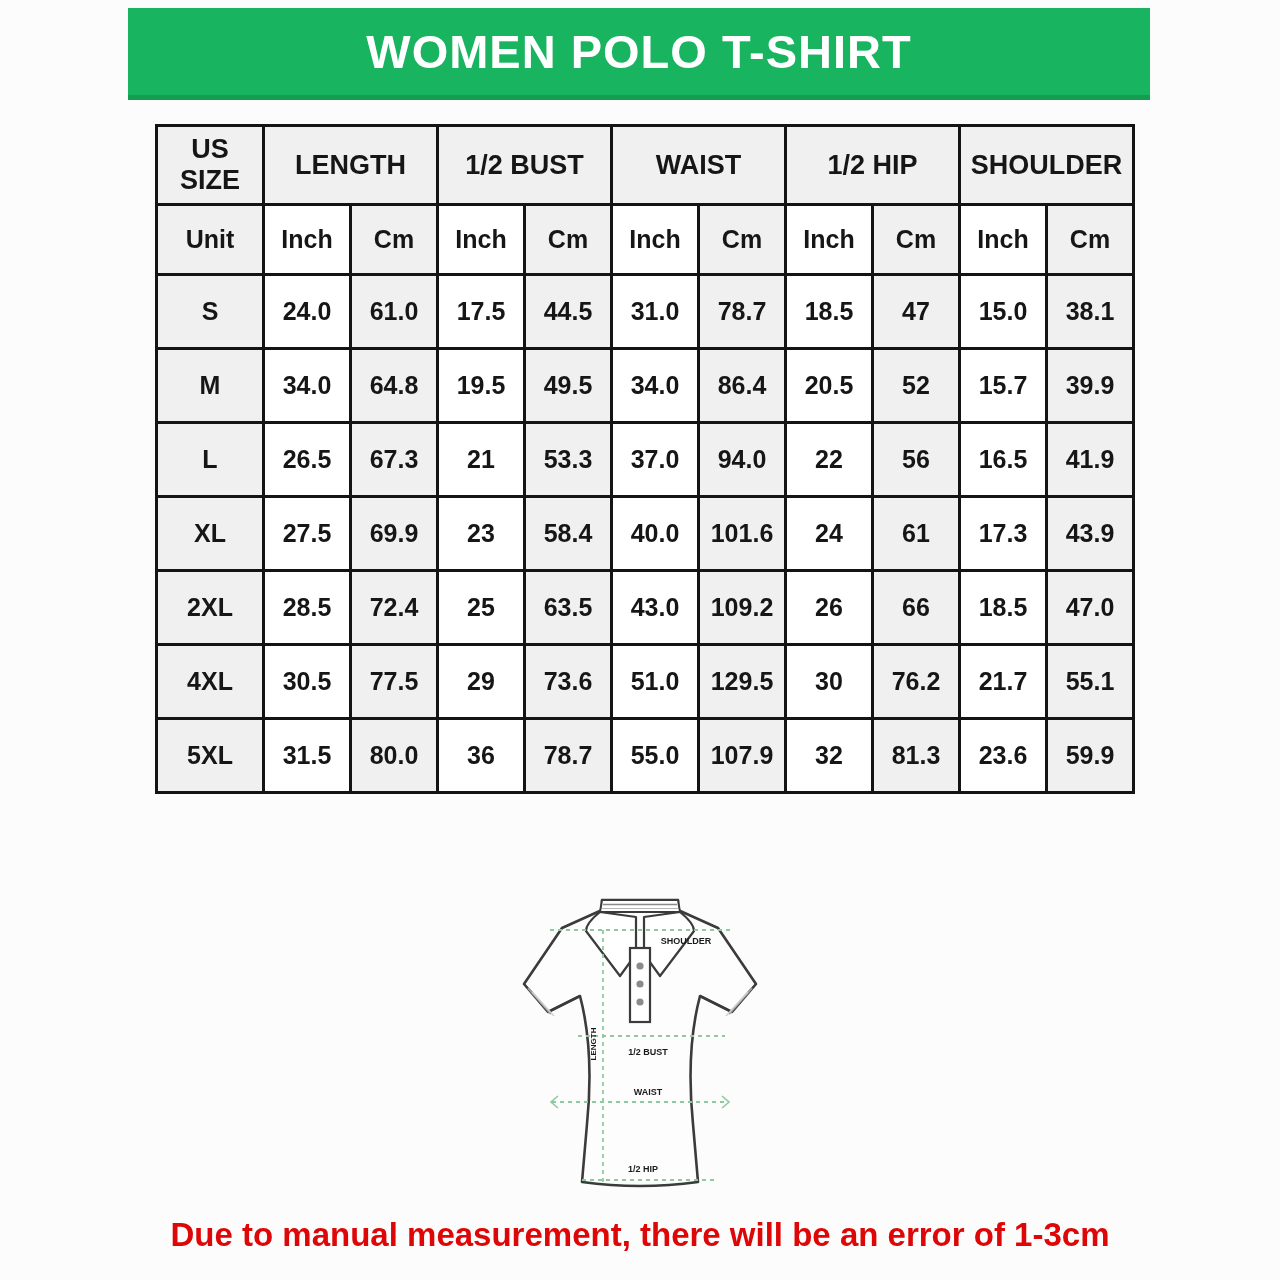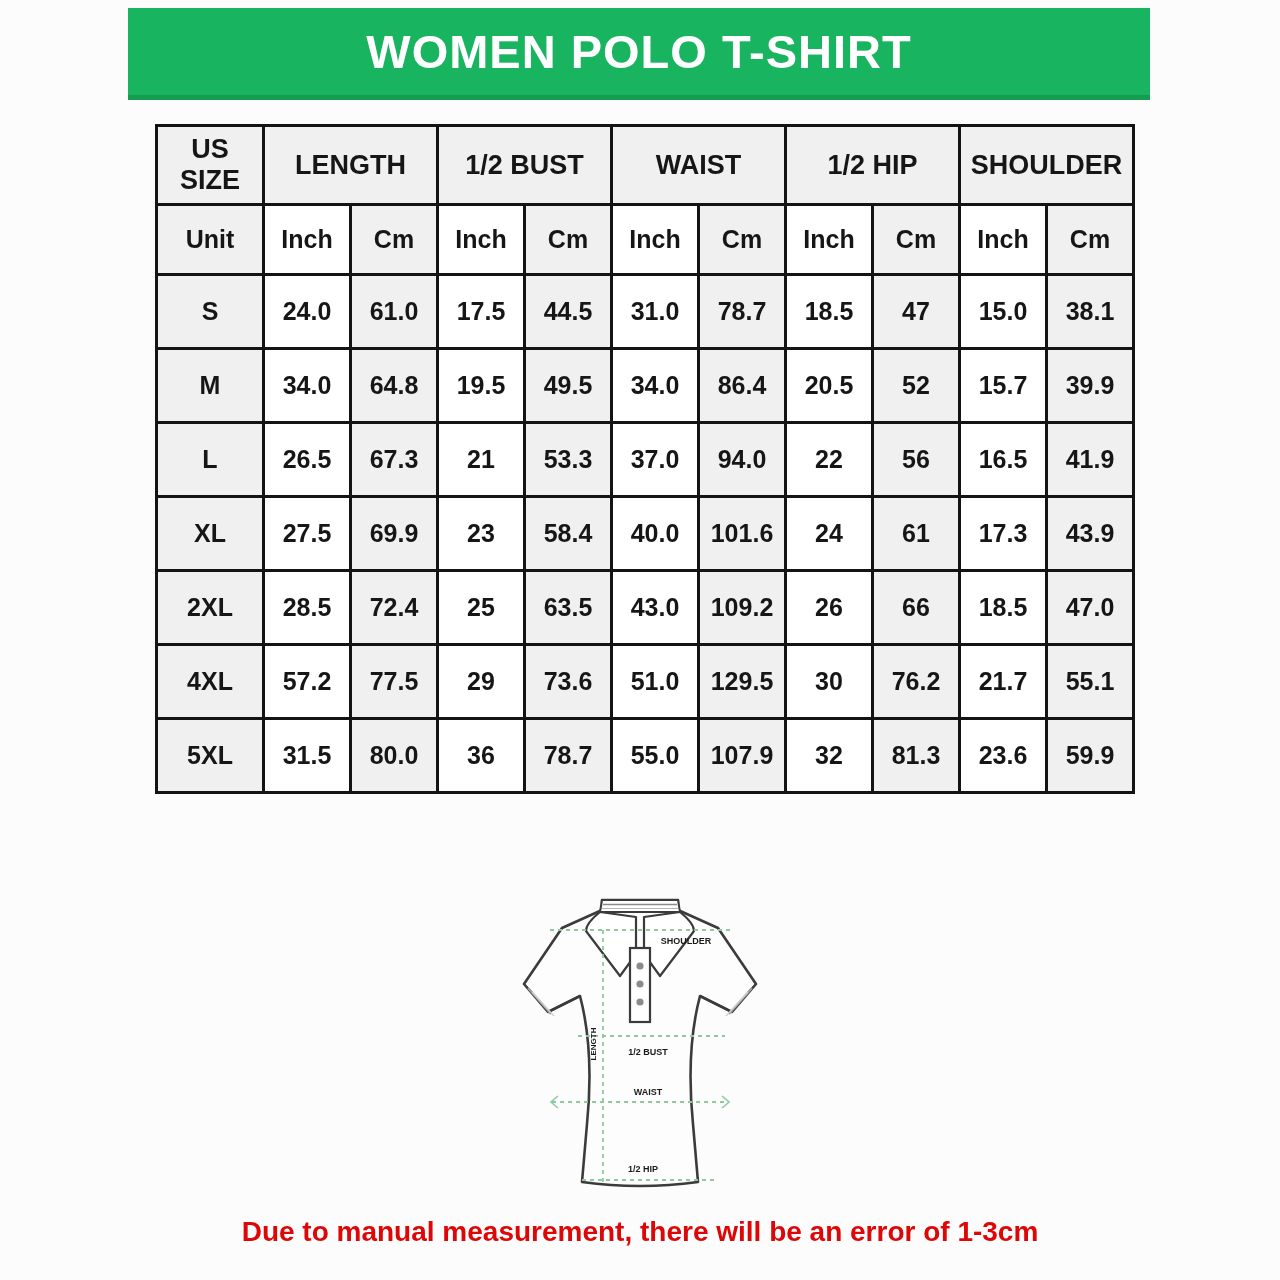--- a/index.html
+++ b/index.html
@@ -46,21 +46,21 @@
   
   .diagram{
     position:absolute;left:490px;top:884px;width:300px;height:322px;
   }
   .diagram svg{width:100%;height:100%;}
 
   
   .note{
     position:absolute;left:0;top:1216px;width:1280px;
     text-align:center;color:var(--red);
-    font-size:28px;font-weight:bold;
+    font-size:33px;font-weight:bold;
   }
 </style>
 </head>
 <body>
 
 <div class="page">
 
   <div class="title-bar">
     <span>WOMEN POLO T-SHIRT</span>
   </div>
@@ -163,21 +163,21 @@
           <td class="shade">63.5</td>
           <td class="">43.0</td>
           <td class="shade">109.2</td>
           <td class="">26</td>
           <td class="shade">66</td>
           <td class="">18.5</td>
           <td class="shade">47.0</td>
         </tr>
         <tr>
           <td class="shade">4XL</td>
-          <td class="">57.2</td>
+          <td class="">30.5</td>
           <td class="shade">77.5</td>
           <td class="">29</td>
           <td class="shade">73.6</td>
           <td class="">51.0</td>
           <td class="shade">129.5</td>
           <td class="">30</td>
           <td class="shade">76.2</td>
           <td class="">21.7</td>
           <td class="shade">55.1</td>
         </tr>

